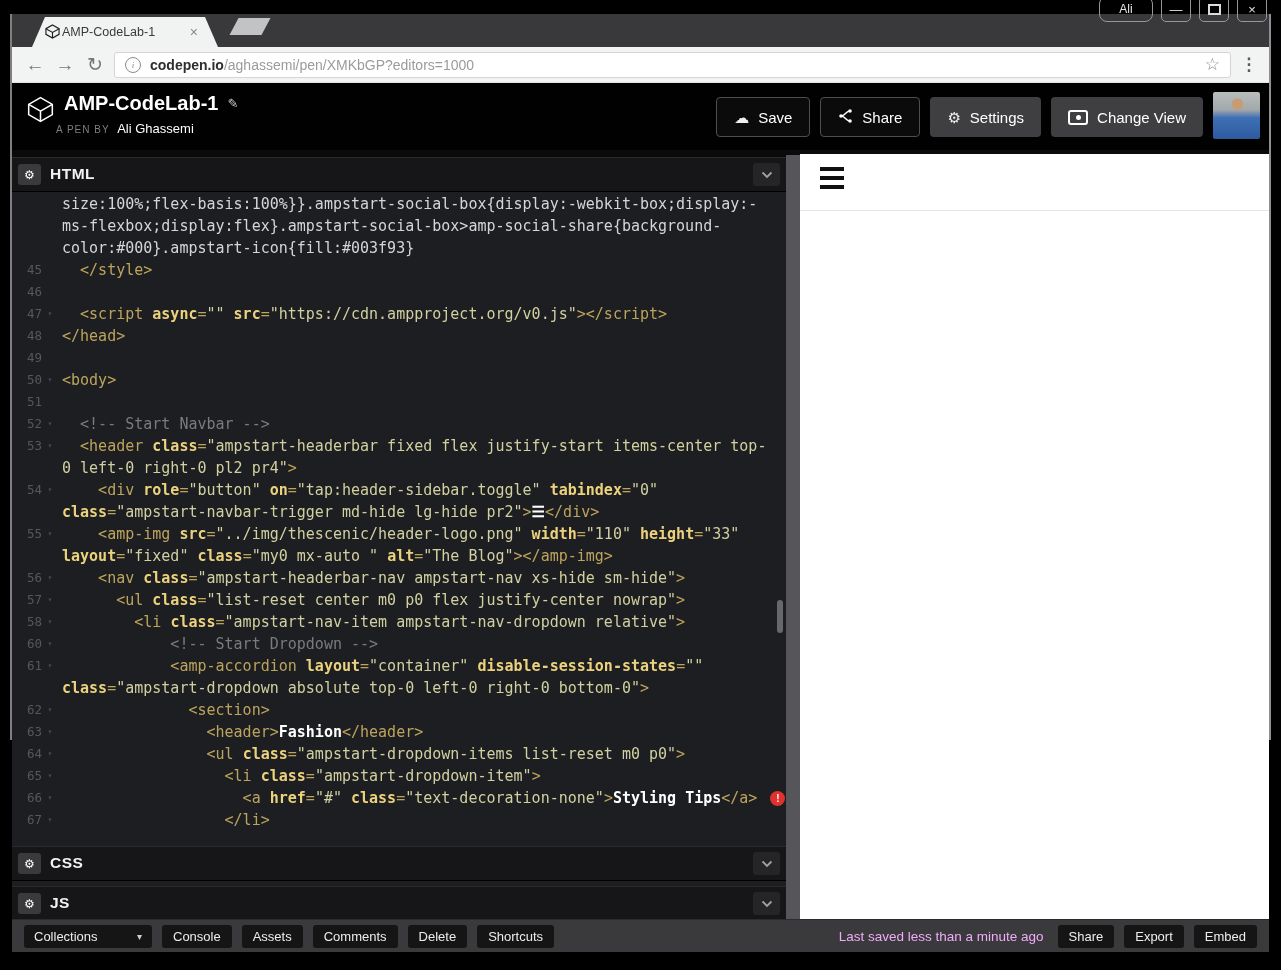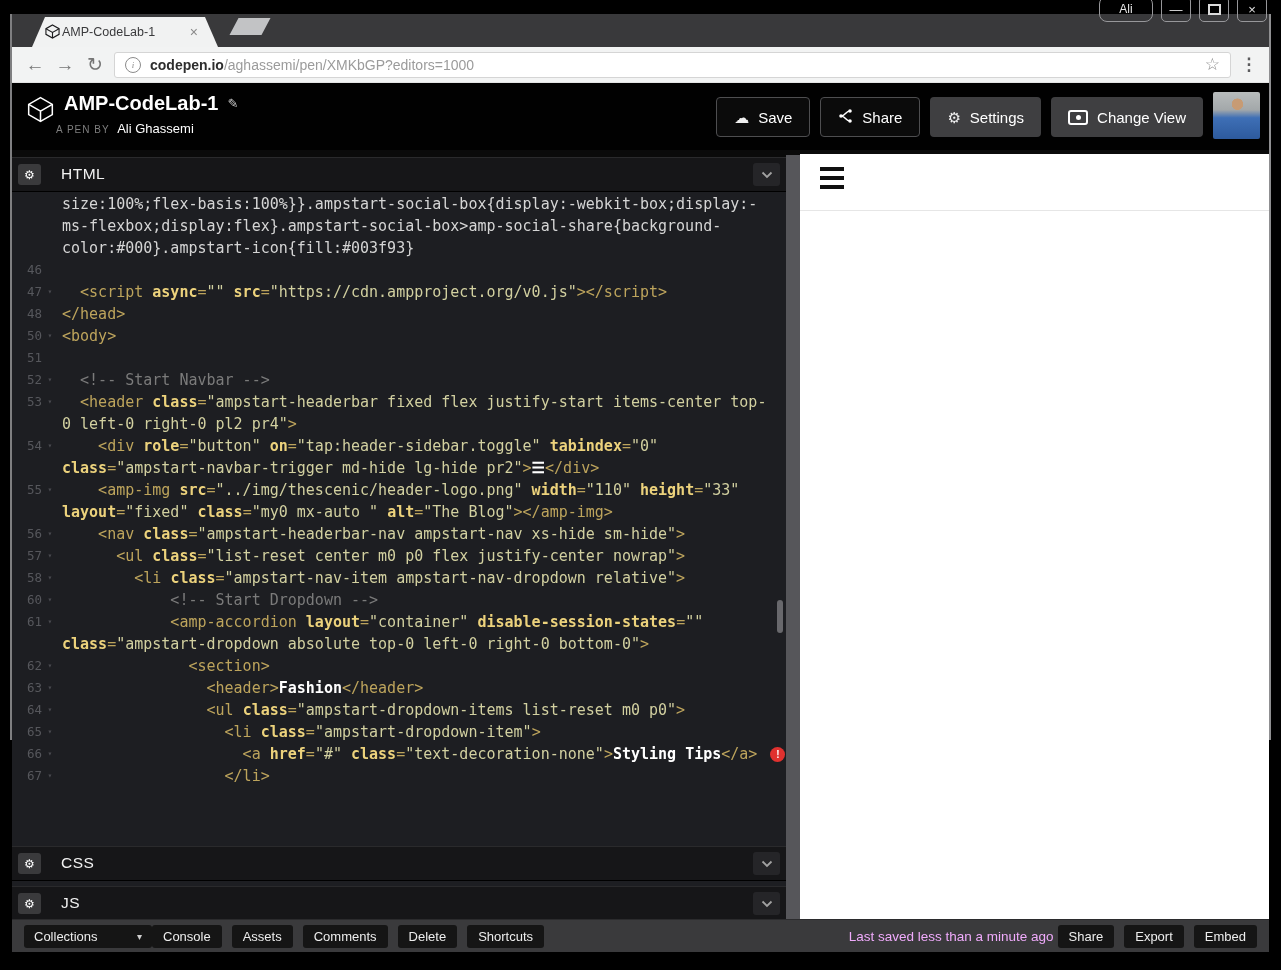--- a/index.html
+++ b/index.html
@@ -63,21 +63,21 @@
           background:
             radial-gradient(circle at 52% 26%, #c79b74 0 13%, rgba(0,0,0,0) 14%),
             linear-gradient(180deg,#b8bcbc 0%,#a3a8aa 38%,#3e6fb6 55%,#2d5a9d 100%);}
 
   
   #main{position:absolute;left:0;top:136px;width:1257px;height:769px;background:#0a0a0a;}
   #editor{position:absolute;left:0;top:7px;width:774px;height:762px;background:#1d1e22;overflow:hidden;}
   .panel-h{position:absolute;left:0;width:774px;height:35px;background:#161618;border-top:1px solid #2a2a2c;border-bottom:1px solid #000;box-sizing:border-box;}
   .panel-h .gearbox{position:absolute;left:6px;top:6px;width:23px;height:21px;background:#3a3a3c;border-radius:3px;
                     color:#fff;font-size:12px;display:flex;align-items:center;justify-content:center;}
-  .panel-h .plabel{position:absolute;left:38px;top:7px;color:#f2f2f2;font-size:15.5px;font-weight:normal;letter-spacing:.5px;margin-left:11px;}
+  .panel-h .plabel{position:absolute;left:38px;top:7px;color:#f2f2f2;font-size:15.5px;font-weight:bold;letter-spacing:.5px;}
   .panel-h .chevbtn{position:absolute;right:6px;top:5px;width:27px;height:23px;background:#252528;border-radius:3px;
                     display:flex;align-items:center;justify-content:center;}
   #panel-html{top:0;}
   #panel-css{top:689px;}
   #panel-js{top:729px;}
 
   #code{position:absolute;left:0;top:36px;width:774px;height:650px;overflow:hidden;
         font-family:"DejaVu Sans Mono",monospace;font-size:15px;}
   .crow{height:22px;display:flex;align-items:center;}
   .ln{width:30px;flex:none;text-align:right;color:#56575c;font-size:12.5px;line-height:22px;
@@ -97,21 +97,21 @@
 
   #gutter{position:absolute;left:774px;top:5px;width:14px;height:764px;background:#56565a;}
 
   #preview{position:absolute;left:788px;top:4px;width:469px;height:765px;background:#fff;}
   #preview-header{position:absolute;left:0;top:0;width:100%;height:56px;background:#fff;border-bottom:1px solid #e6e6e6;}
   #hamburger{position:absolute;left:20px;top:13px;width:24px;}
   .hbar{height:3.5px;background:#101010;margin-bottom:5.5px;}
 
   
   #footer{position:absolute;left:0;top:905px;width:1257px;height:33px;background:#3a3a3c;
-          display:flex;align-items:center;padding:0 12px;box-sizing:border-box;border-top:1px solid #2b2b2d;}
+          display:flex;align-items:center;padding:0 12px;box-sizing:border-box;gap:10px;border-top:1px solid #2b2b2d;}
   .fbtn{background:#151515;color:#ededed;font-size:13px;height:23px;padding:0 11px;border-radius:3px;
         display:flex;align-items:center;white-space:nowrap;}
   #collections-btn{width:108px;justify-content:space-between;padding:0 10px;}
   #collections-btn .caret{color:#cfcfcf;font-size:10px;}
   #footer-left-buttons{display:flex;gap:10px;}
   .fspacer{flex:1;}
   #footer-status{color:#f0abfc;font-size:13.5px;margin-right:4px;white-space:nowrap;}
   #footer-right-buttons{display:flex;gap:10px;}
 </style>
 </head>
@@ -226,33 +226,43 @@
             <span class="ln"></span>
             <span class="fold"></span>
             <span class="ctext"><span class="sg-p">ms-flexbox;display:flex}.ampstart-social-box&gt;amp-social-share{background-</span></span>
           </div>
           <div class="crow">
             <span class="ln"></span>
             <span class="fold"></span>
             <span class="ctext"><span class="sg-p">color:#000}.ampstart-icon{fill:#003f93}</span></span>
           </div>
           <div class="crow">
+            <span class="ln">45</span>
+            <span class="fold"></span>
+            <span class="ctext"><span class="sg-t">  &lt;/style&gt;</span></span>
+          </div>
+          <div class="crow">
             <span class="ln">46</span>
             <span class="fold"></span>
             <span class="ctext"></span>
           </div>
           <div class="crow">
             <span class="ln">47</span>
             <span class="fold">▾</span>
             <span class="ctext"><span class="sg-t">  &lt;script </span><span class="sg-a">async</span><span class="sg-t">=</span><span class="sg-s">"" </span><span class="sg-a">src</span><span class="sg-t">=</span><span class="sg-s">"https://cdn.ampproject.org/v0.js"</span><span class="sg-t">&gt;&lt;/script&gt;</span></span>
           </div>
           <div class="crow">
             <span class="ln">48</span>
             <span class="fold"></span>
             <span class="ctext"><span class="sg-t">&lt;/head&gt;</span></span>
+          </div>
+          <div class="crow">
+            <span class="ln">49</span>
+            <span class="fold"></span>
+            <span class="ctext"></span>
           </div>
           <div class="crow">
             <span class="ln">50</span>
             <span class="fold">▾</span>
             <span class="ctext"><span class="sg-t">&lt;body&gt;</span></span>
           </div>
           <div class="crow">
             <span class="ln">51</span>
             <span class="fold"></span>
             <span class="ctext"></span>

